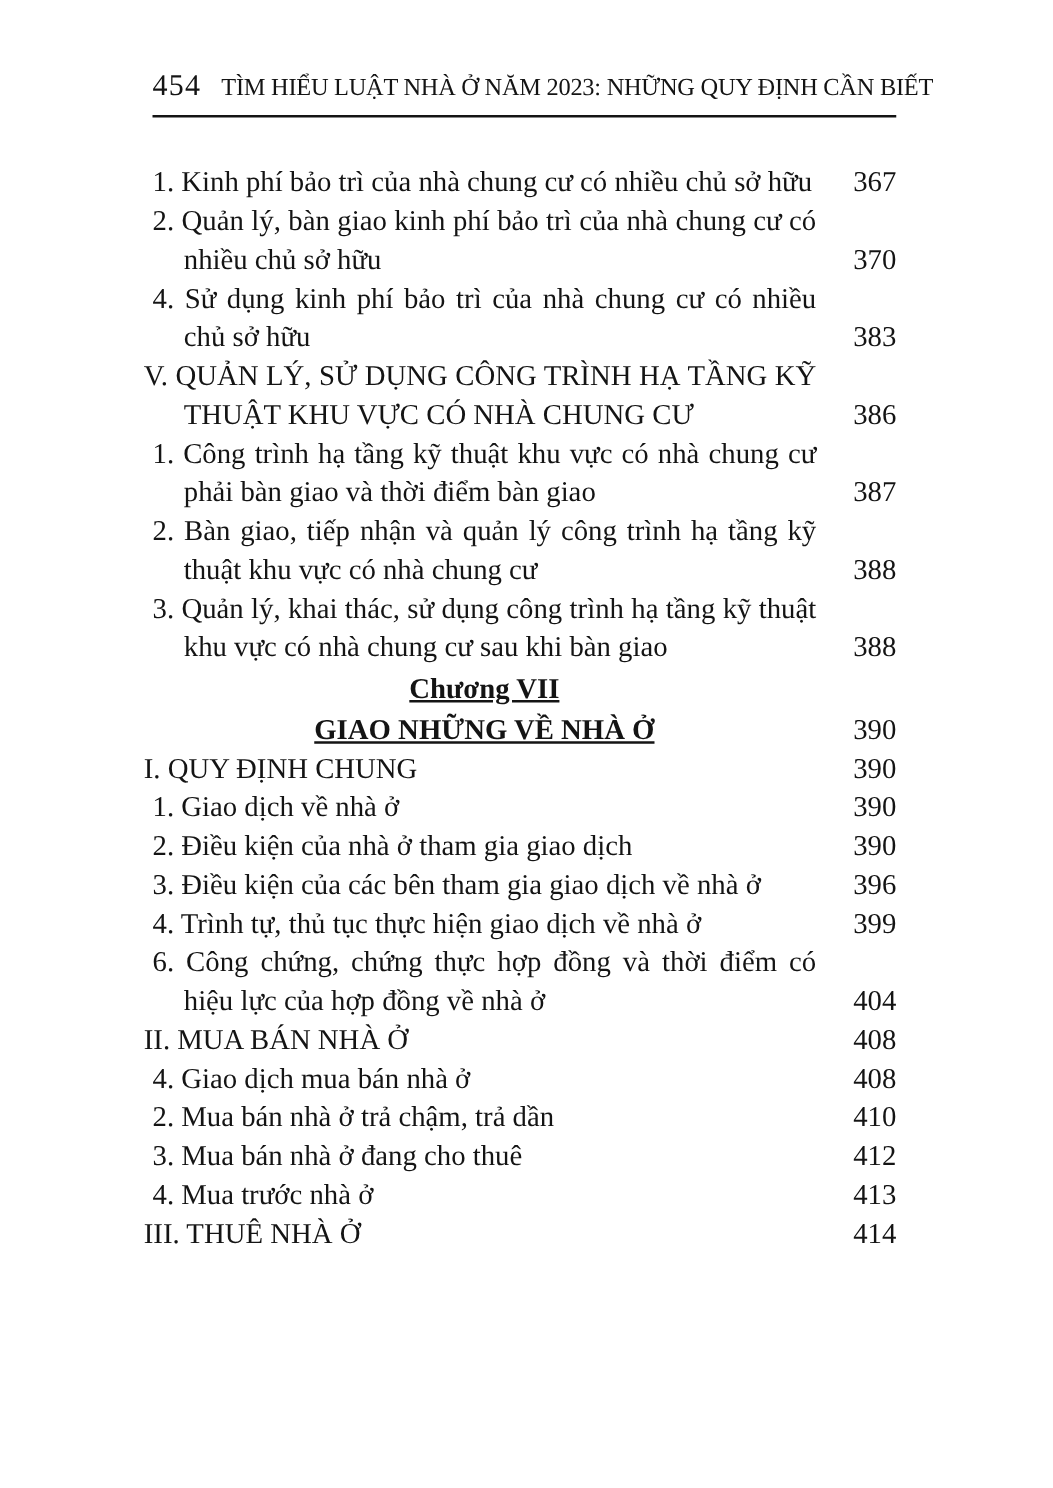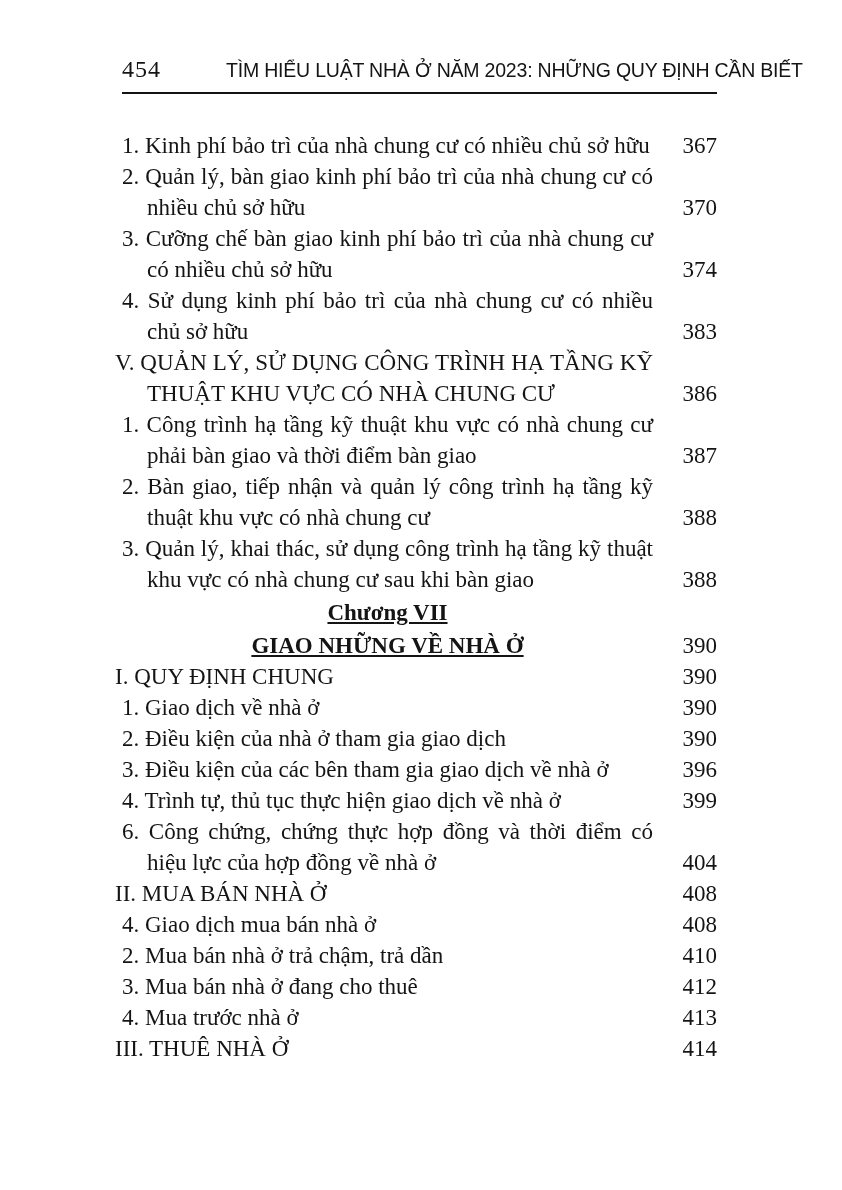--- a/index.html
+++ b/index.html
@@ -14,33 +14,32 @@
     background: var(--bg, #ffffff);
     color: var(--ink, #141414);
     box-sizing: border-box;
     padding: 56px 125px 0 122px;
     font-family: "Liberation Serif", "DejaVu Serif", serif;
     overflow: hidden;
   }
   .page-header {
     display: flex;
     align-items: baseline;
-    gap: 21px;
+    gap: 16px;
   }
   .folio {
     font-size: 24px;
     font-family: "Liberation Serif", "DejaVu Serif", serif;
     letter-spacing: 1px;
   }
   .running-title {
-    font-family: Liberation Sans, sans-serif;
+    font-family: Liberation Serif, serif;
     font-size: 19.5px;
     letter-spacing: -0.2px;
     white-space: nowrap;
-    margin-left: 44px;
   }
   .header-rule {
     margin-top: 9px;
     height: 2px;
     background: var(--ink, #141414);
   }
   .toc {
     margin-top: 36px;
     font-size: 23px;
     line-height: 31px;
@@ -90,24 +89,20 @@
   <div class="toc-row item">
     <div class="toc-text">1. Kinh phí bảo trì của nhà chung cư có nhiều chủ sở hữu</div>
     <div class="toc-page">367</div>
   </div>
 
   <div class="toc-row item">
     <div class="toc-text">2. Quản lý, bàn giao kinh phí bảo trì của nhà chung cư có nhiều chủ sở hữu</div>
     <div class="toc-page">370</div>
   </div>
 
-  <div class="toc-row item">
-    <div class="toc-text">3. Cưỡng chế bàn giao kinh phí bảo trì của nhà chung cư có nhiều chủ sở hữu</div>
-    <div class="toc-page">374</div>
-  </div>
 
   <div class="toc-row item">
     <div class="toc-text">4. Sử dụng kinh phí bảo trì của nhà chung cư có nhiều chủ sở hữu</div>
     <div class="toc-page">383</div>
   </div>
 
   <div class="toc-row section">
     <div class="toc-text">V. QUẢN LÝ, SỬ DỤNG CÔNG TRÌNH HẠ TẦNG KỸ THUẬT KHU VỰC CÓ NHÀ CHUNG CƯ</div>
     <div class="toc-page">386</div>
   </div>

